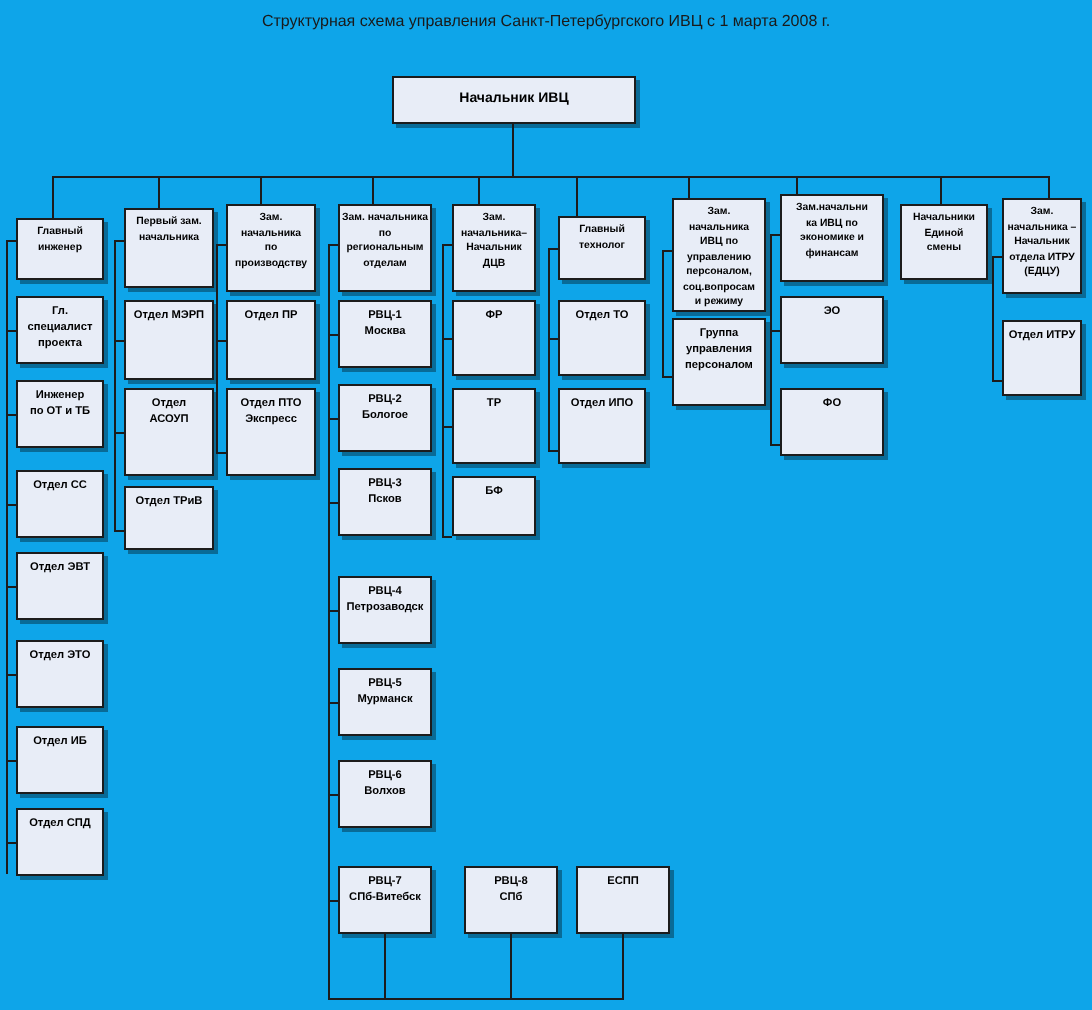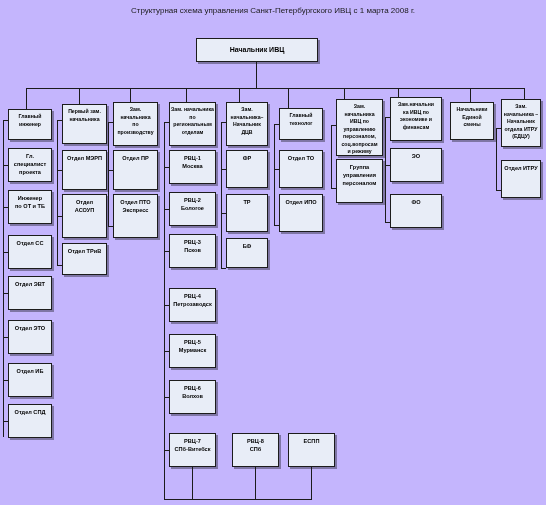--- a/index.html
+++ b/index.html
@@ -9,21 +9,21 @@
   body {
     width: 546px;
     height: 505px;
     background: #ffffff;
     font-family: "Liberation Sans", sans-serif;
   }
   #canvas {
     position: relative;
     width: 546px;
     height: 505px;
-    background: #c4b5fd;
+    background: #0ea5e9;
     overflow: hidden;
   }
   #title {
     position: absolute;
     left: 0;
     top: 6px;
     width: 546px;
     text-align: center;
     font-size: 8px;
     color: #1a1a1a;

